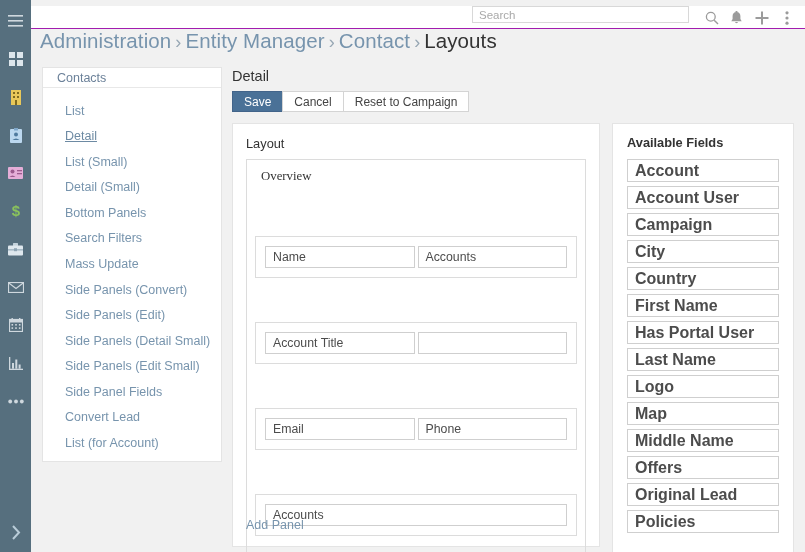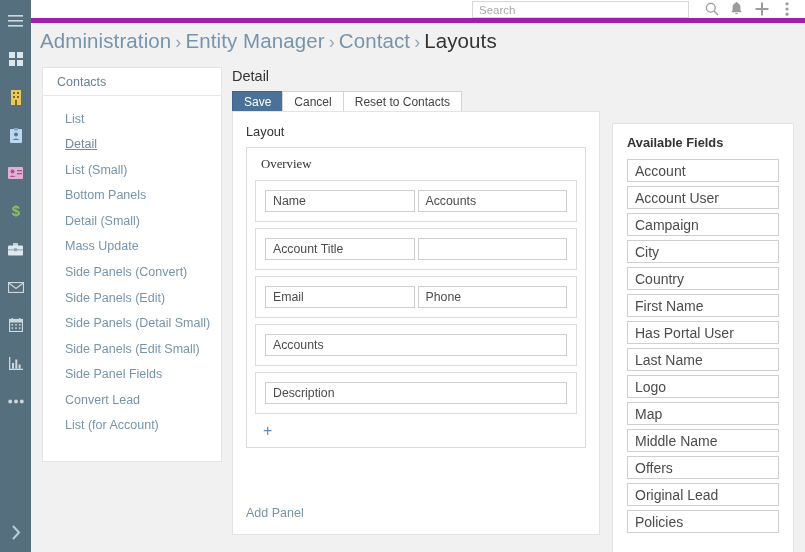--- a/index.html
+++ b/index.html
@@ -31,25 +31,25 @@
   .rail-gap { margin-top: 16px; }
   .rail-bottom {
     position: absolute; left: 0; bottom: 8px;
     width: 31px; height: 24px;
     display: flex; align-items: center; justify-content: center;
     color: #b9ccd8;
   }
 
   
   .topbar {
-    position: absolute; left: 31px; top: 0;
+    position: absolute; left: 31px; top: 6px;
     width: 774px; height: 23px;
     background: #fff;
-    border-bottom: 5px solid #a21caf;
-    display: flex; align-items: center; justify-content: flex-end;
+    border-bottom: 1px solid #a21caf;
+    display: flex; justify-content: flex-end;
   }
   .search-box {
     width: 217px; height: 17px;
     border: 1px solid #d8d8d8;
     background: #fff;
     margin-right: 10px;
   }
   .search-box input {
     width: 100%; height: 100%;
     border: 0; outline: none;
@@ -80,21 +80,21 @@
   .breadcrumb .cur { color: #333; }
 
   
   .layouts-panel {
     position: absolute; left: 42px; top: 67px;
     width: 180px; height: 395px;
     background: #fff;
     border: 1px solid #e4e4e4;
   }
   .layouts-head {
-    height: 28px; padding: 0 0 0 14px;
+    height: 20px; padding: 0 0 0 14px;
     display: flex; align-items: center;
     border-bottom: 1px solid #e8e8e8;
     font-size: 12.5px; color: #6b8199;
   }
   .layouts-list { padding: 10px 0 6px 0; }
   .layouts-list a {
     display: block;
     padding: 5.6px 0 5.6px 22px;
     font-size: 12.5px;
     color: #7794ad;
@@ -129,21 +129,21 @@
   }
   .btn:first-child { margin-left: 0; }
   .btn.primary {
     background: #4a7197;
     border-color: #42648a;
     color: #fff;
   }
 
   
   .layout-panel {
-    position: absolute; left: 232px; top: 111px;
+    position: absolute; left: 232px; top: 123px;
     width: 368px; height: 424px;
     background: #fff;
     border: 1px solid #e4e4e4;
   }
   .layout-panel-title {
     padding: 12px 0 8px 13px;
     font-size: 12.8px; color: #333;
   }
   .panel-box {
     margin: 0 13px;
@@ -154,20 +154,21 @@
     font-size: 12.8px; color: #333;
     padding: 1px 0 8px 6px;
     font-family: Liberation Serif, serif;
   }
   .row-box {
     border: 1px solid #dcdcdc;
     padding: 9px 9px;
     margin-bottom: 6px;
     display: flex;
     gap: 3px;
+    margin-top: 44px;
   }
   .cell {
     height: 22px;
     border: 1px solid #cfcfcf;
     background: #fff;
     display: flex; align-items: center;
     padding: 0 7px;
     font-size: 12.3px;
     color: #4c4c4c;
     flex: 1 1 0;
@@ -203,23 +204,24 @@
     padding: 11px 0 9px 14px;
     font-size: 12.8px; color: #333; font-weight: bold;
   }
   .field-item {
     margin: 0 14px 4px 14px;
     height: 23px;
     border: 1px solid #cfcfcf;
     background: #fff;
     display: flex; align-items: center;
     padding: 0 7px;
-    font-size: 14px;
+    font-size: 16px;
     color: #4c4c4c;
     cursor: move;
+    font-weight: bold;
   }
 </style>
 </head>
 <body>
 
 <div class="app">
 
   <div class="rail">
 
     <div class="rail-ico rail-top">
@@ -366,38 +368,39 @@
   <div class="breadcrumb">
     <a href="#">Administration</a><span class="sep">›</span><a href="#">Entity Manager</a><span class="sep">›</span><a href="#">Contact</a><span class="sep">›</span><span class="cur">Layouts</span>
   </div>
 
   <div class="layouts-panel">
     <div class="layouts-head">Contacts</div>
     <div class="layouts-list">
         <a href="#">List</a>
         <a href="#" class="active">Detail</a>
         <a href="#">List (Small)</a>
+        <a href="#">Detail (Small)</a>
         <a href="#">Bottom Panels</a>
-        <a href="#">Detail (Small)</a>
+        <a href="#">Search Filters</a>
         <a href="#">Mass Update</a>
         <a href="#">Side Panels (Convert)</a>
         <a href="#">Side Panels (Edit)</a>
         <a href="#">Side Panels (Detail Small)</a>
         <a href="#">Side Panels (Edit Small)</a>
         <a href="#">Side Panel Fields</a>
         <a href="#">Convert Lead</a>
         <a href="#">List (for Account)</a>
       </div>
   </div>
 
   <div class="detail-title">Detail</div>
   <div class="btn-group">
     <div class="btn primary">Save</div>
     <div class="btn">Cancel</div>
-    <div class="btn">Reset to Contacts</div>
+    <div class="btn">Reset to Campaign</div>
   </div>
 
   <div class="layout-panel">
     <div class="layout-panel-title">Layout</div>
     <div class="panel-box">
       <div class="panel-box-title">Overview</div>
       <div id="layout-rows">
           <div class="row-box">
             <div class="cell">Name</div>
             <div class="cell">Accounts</div>

